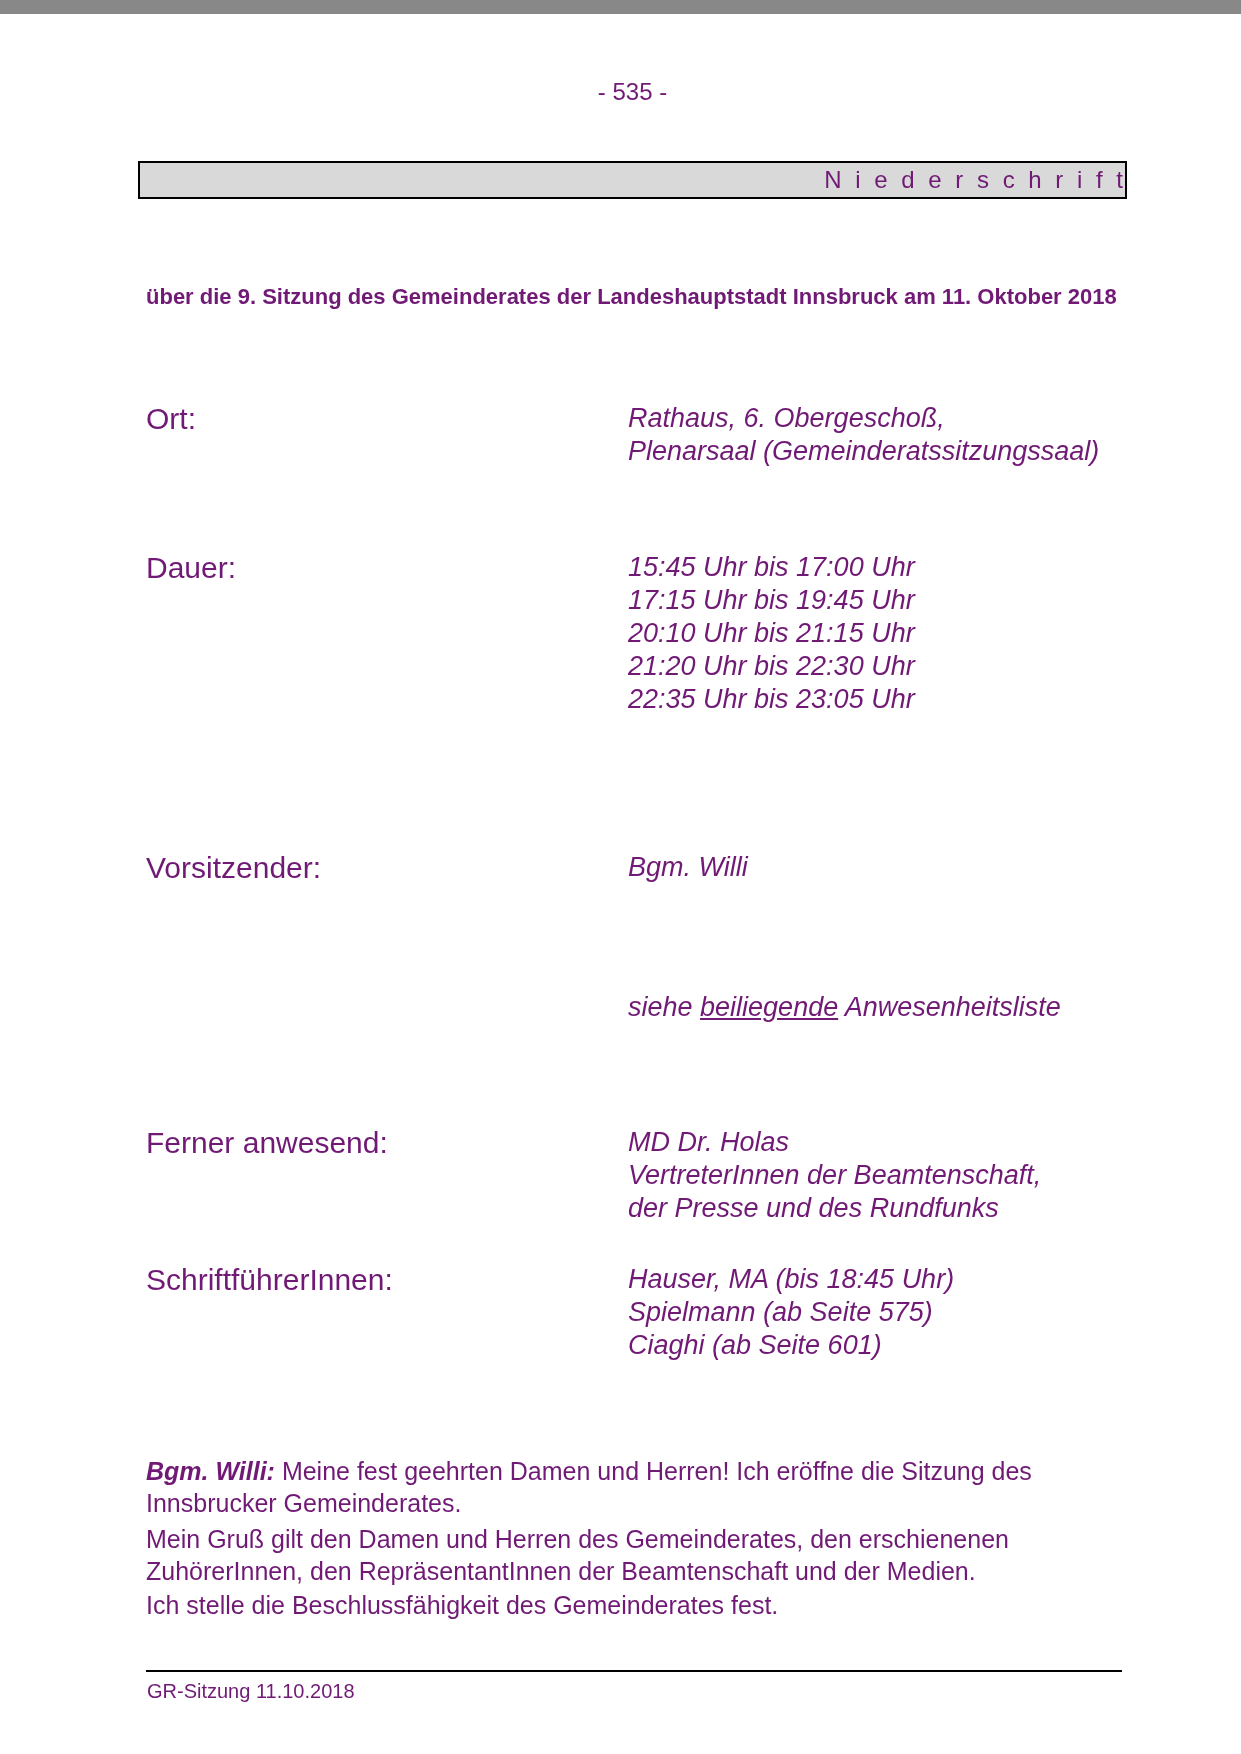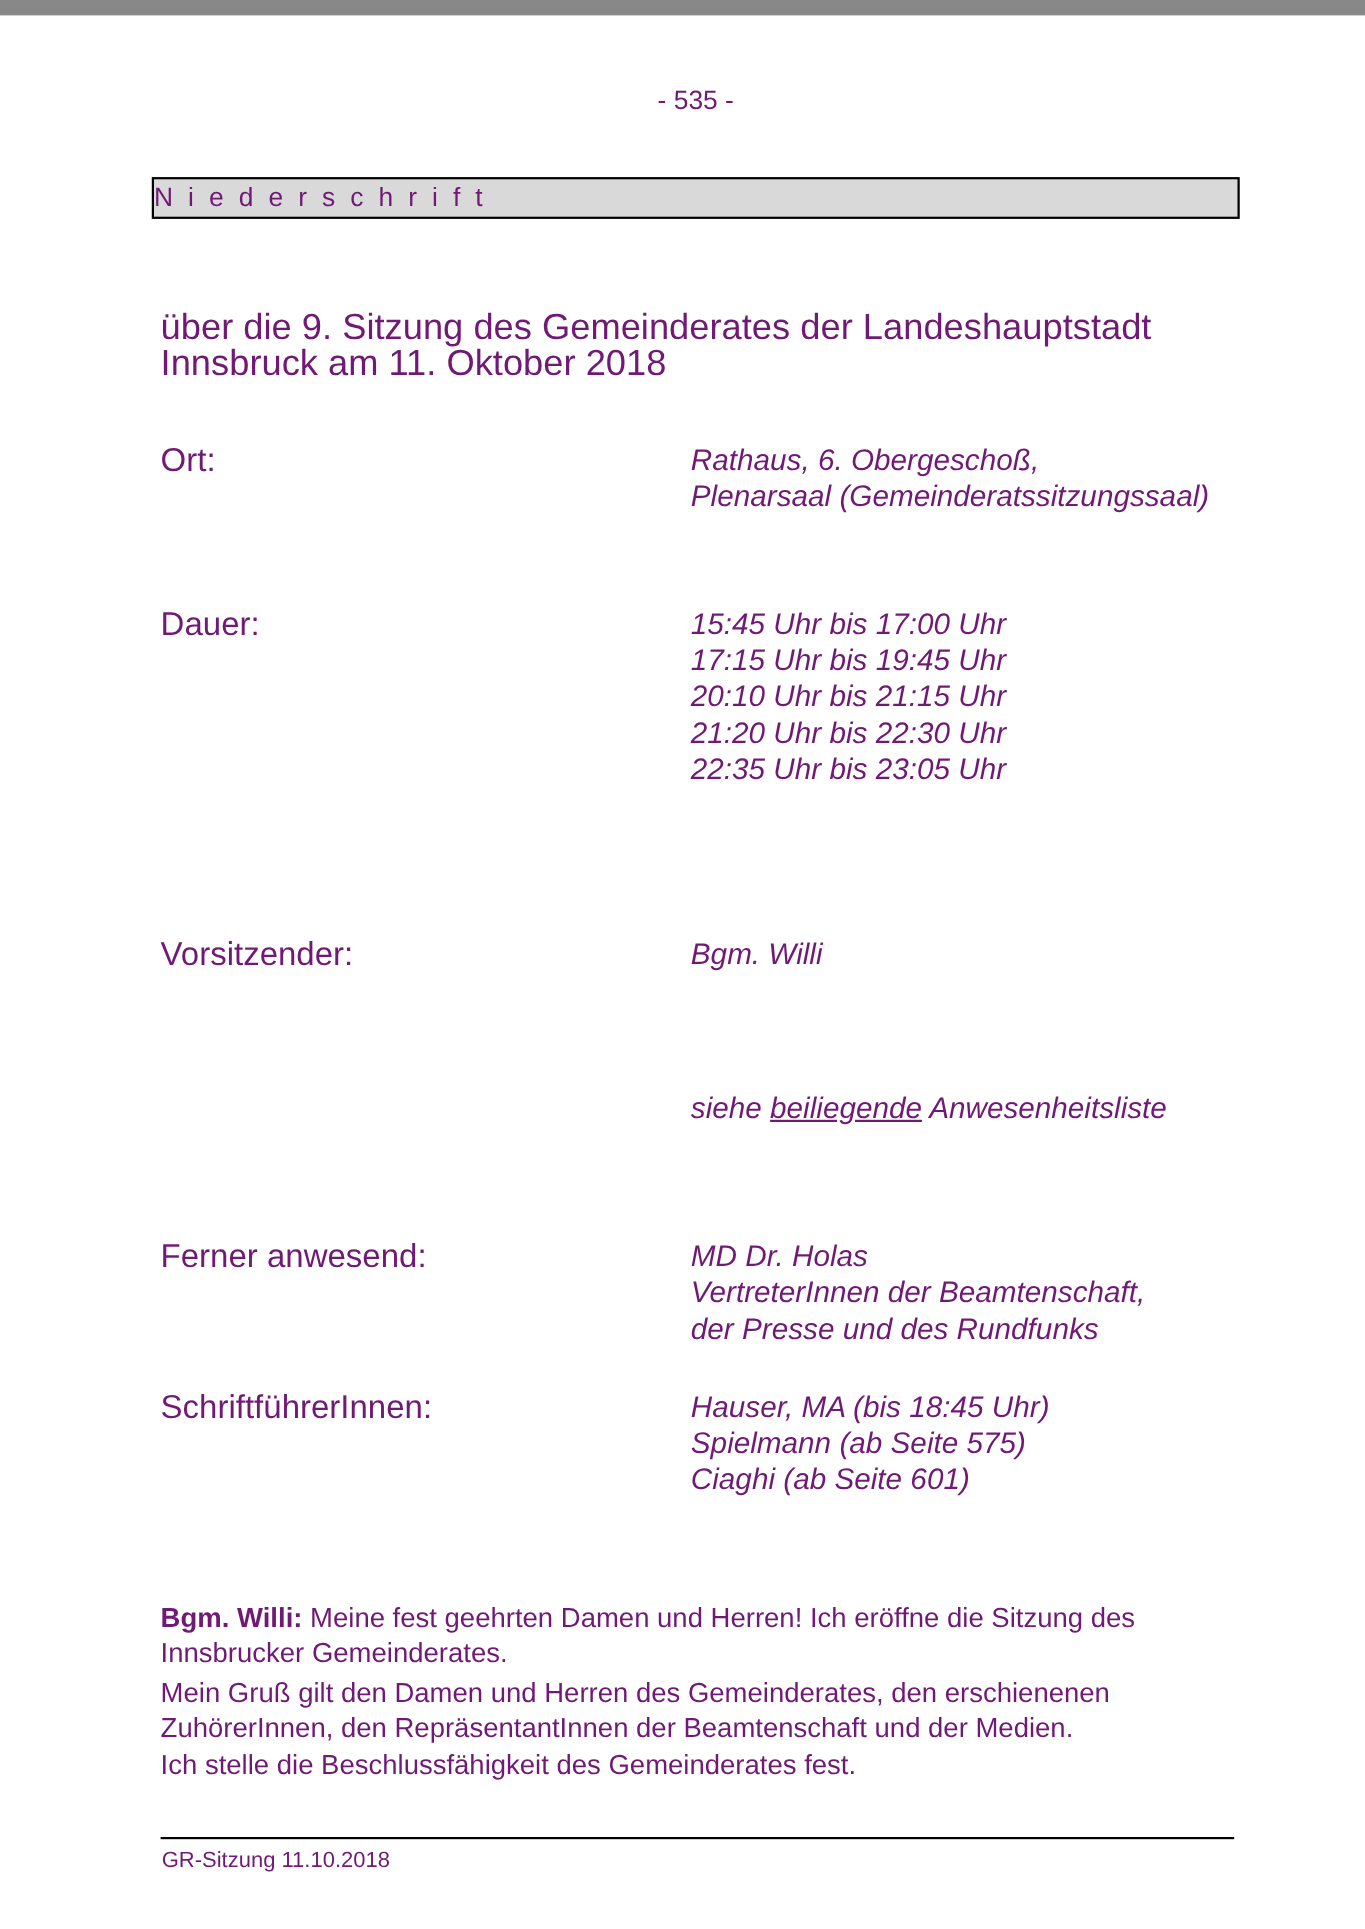--- a/index.html
+++ b/index.html
@@ -26,35 +26,36 @@
   .title-box {
     position: absolute;
     top: 147px;
     left: 138px;
     width: 989px;
     height: 38px;
     background: #d9d9d9;
     border: 2px solid #000000;
     display: flex;
     align-items: center;
-    justify-content: flex-start;
+    justify-content: flex-end;
   }
   .title-box span {
     font-size: 24px;
     letter-spacing: 2px;
     word-spacing: 3px;
     white-space: nowrap;
   }
   .subtitle {
     position: absolute;
     top: 266px;
     left: 146px;
     width: 990px;
-    font-size: 33px;
+    font-size: 22px;
     line-height: 33px;
+    font-weight: bold;
   }
   .label {
     position: absolute;
     left: 146px;
     font-size: 30px;
     line-height: 33px;
   }
   .value {
     position: absolute;
     left: 628px;
@@ -62,21 +63,21 @@
     line-height: 33px;
     font-style: italic;
   }
   .para {
     position: absolute;
     left: 146px;
     width: 980px;
     font-size: 25px;
     line-height: 32px;
   }
-  .bold { font-weight: bold; }
+  .bold { font-weight: bold; font-style: italic; }
   .underlined { text-decoration: underline; }
   .footer-divider {
     position: absolute;
     top: 1656px;
     left: 146px;
     width: 976px;
     height: 0;
     border-top: 2px solid #000000;
   }
   .footer-text {

